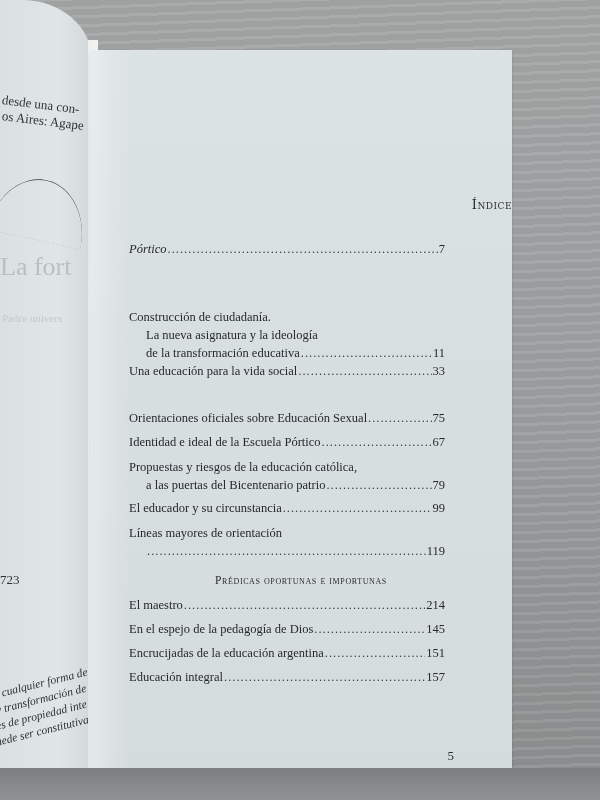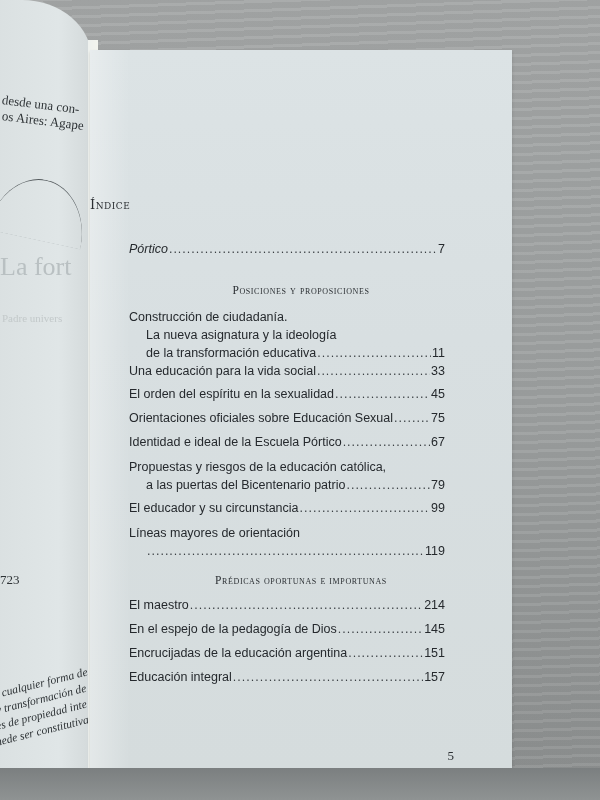--- a/index.html
+++ b/index.html
@@ -48,26 +48,26 @@
     .page {
       position: absolute; left: 90px; top: 50px; width: 422px; height: 718px;
       background: linear-gradient(180deg, #dce3e5 0%, #d8dfe1 40%, #d5dcdd 100%);
       box-shadow: 0 2px 3px rgba(0,0,0,0.15);
     }
     .page::before {
       content: ""; position: absolute; left: 0; top: 0; width: 40px; height: 100%;
       background: linear-gradient(90deg, rgba(255,255,255,0.35), rgba(255,255,255,0));
     }
     .toc-title {
-      position: absolute; left: 0; width: 100%; top: 147px; text-align: left;
+      position: absolute; left: 0; width: 100%; top: 147px; text-align: right;
       font-size: 13px; letter-spacing: 0.5px; color: #2b2f33; font-variant: small-caps;
     }
     .entry {
       position: absolute; left: 39px; width: 316px; font-size: 12.5px; color: #25292d;
-      line-height: 18px; font-family: Liberation Sans, sans-serif;
+      line-height: 18px; font-family: Liberation Serif, serif;
     }
     .entry .row { display: flex; align-items: baseline; }
     .entry .row .t { white-space: nowrap; }
     .entry .row .dots {
       flex: 1; overflow: hidden; white-space: nowrap; margin: 0 1px;
       letter-spacing: 1px; color: #3a3f43;
     }
     .entry .row .dots::after { content: "..................................................................................................................................................."; }
     .entry .row .p { white-space: nowrap; }
     .entry .indent { padding-left: 17px; }
@@ -110,47 +110,39 @@
   <div class="toc-title">Índice</div>
 
   <div class="entry italic" style="top:190px">
     <div class="row">
       <span class="t">Pórtico</span>
       <span class="dots"></span>
       <span class="p">7</span>
     </div>
   </div>
 
-  <div class="section-heading" style="top:234px">Posiciones y proposiciones</div>
 
   <div class="entry" style="top:258px">
     <div>Construcción de ciudadanía.</div>
     <div class="indent">La nueva asignatura y la ideología</div>
     <div class="row indent">
       <span class="t">de la transformación educativa</span>
       <span class="dots"></span>
       <span class="p">11</span>
     </div>
   </div>
 
   <div class="entry" style="top:312px">
     <div class="row">
       <span class="t">Una educación para la vida social</span>
       <span class="dots"></span>
       <span class="p">33</span>
     </div>
   </div>
 
-  <div class="entry" style="top:335px">
-    <div class="row">
-      <span class="t">El orden del espíritu en la sexualidad</span>
-      <span class="dots"></span>
-      <span class="p">45</span>
-    </div>
-  </div>
 
   <div class="entry" style="top:359px">
     <div class="row">
       <span class="t">Orientaciones oficiales sobre Educación Sexual</span>
       <span class="dots"></span>
       <span class="p">75</span>
     </div>
   </div>
 
   <div class="entry" style="top:383px">

